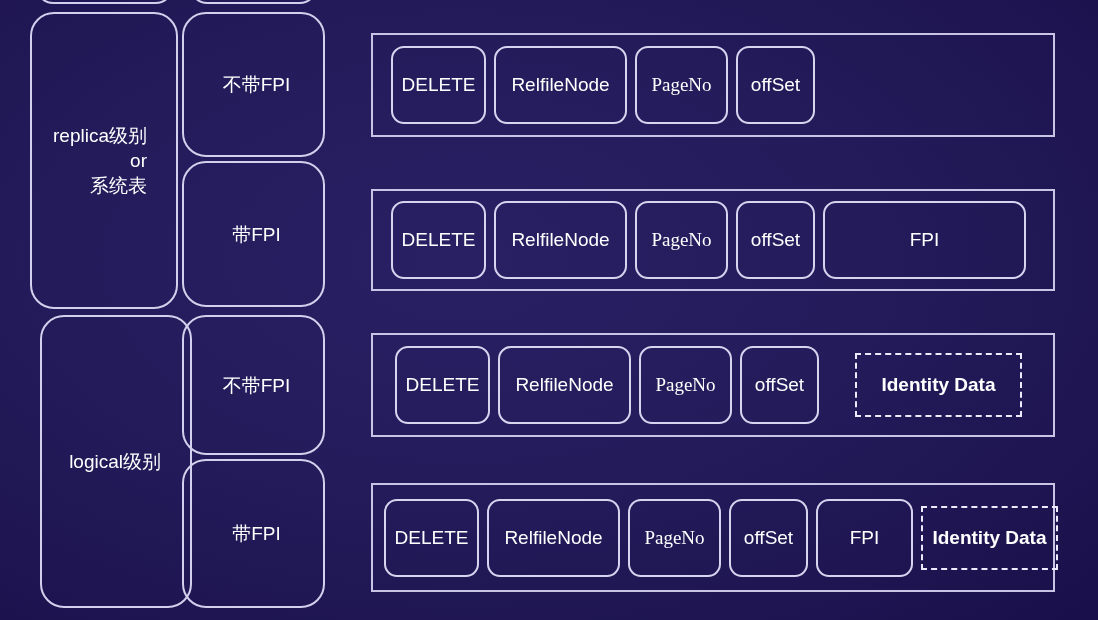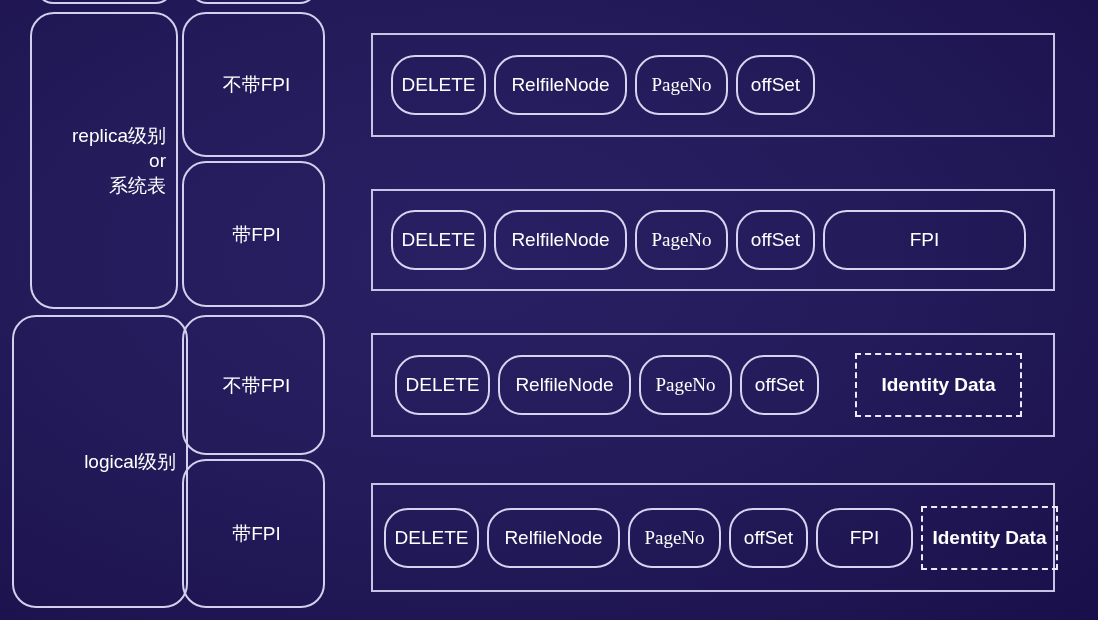--- a/index.html
+++ b/index.html
@@ -24,35 +24,35 @@
   
   .lbox {
     position: absolute;
     box-sizing: border-box;
     border: 2px solid #d4cfec;
     border-radius: 24px;
     display: flex;
     flex-direction: column;
     justify-content: center;
     align-items: flex-end;
-    padding-right: 10px;
+    padding-right: 29px;
     font-size: 19px;
     line-height: 25px;
     text-align: right;
   }
   .lbox.option {
     align-items: center;
     padding-right: 0;
     text-align: right;
     padding-left: 6px;
   }
   .cat-replica { left: 30px;  top: 12px;  width: 148px; height: 297px; }
   .opt-1       { left: 182px; top: 12px;  width: 143px; height: 145px; }
   .opt-2       { left: 182px; top: 161px; width: 143px; height: 146px; }
-  .cat-logical { left: 12px;  top: 315px; width: 176px; height: 293px; }
+  .cat-logical { left: 40px;  top: 315px; width: 152px; height: 293px; }
   .opt-3       { left: 182px; top: 315px; width: 143px; height: 140px; }
   .opt-4       { left: 182px; top: 459px; width: 143px; height: 149px; }
 
   
   .sliver {
     position: absolute;
     box-sizing: border-box;
     border: 2px solid #d4cfec;
     border-radius: 20px;
     height: 34px;
@@ -73,24 +73,24 @@
     padding-left: 18px;
   }
   .row-1 { top: 33px;  height: 104px; }
   .row-2 { top: 189px; height: 102px; }
   .row-3 { top: 333px; height: 104px; padding-left: 22px; }
   .row-4 { top: 483px; height: 109px; padding-left: 11px; }
 
   .field {
     box-sizing: border-box;
     flex: none;
-    height: 60px;
+    height: 78px;
     margin-right: 8px;
     border: 2px solid #d8d3ef;
-    border-radius: 24px;
+    border-radius: 13px;
     display: flex;
     align-items: center;
     justify-content: center;
     font-size: 19px;
     white-space: nowrap;
   }
   .field.dashed {
     border: 2px dashed #eceafc;
     border-radius: 0;
     height: 64px;

